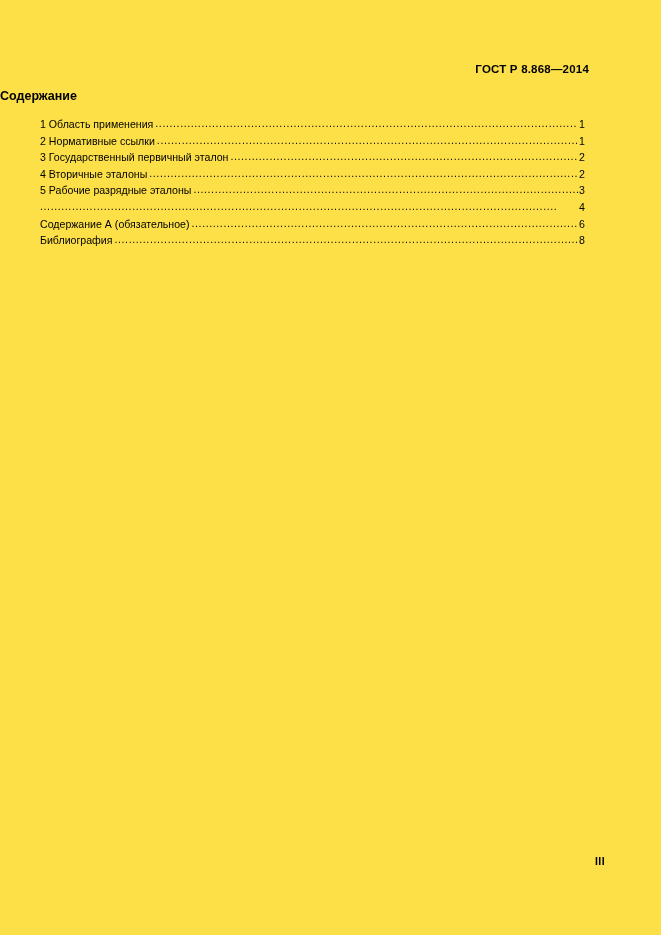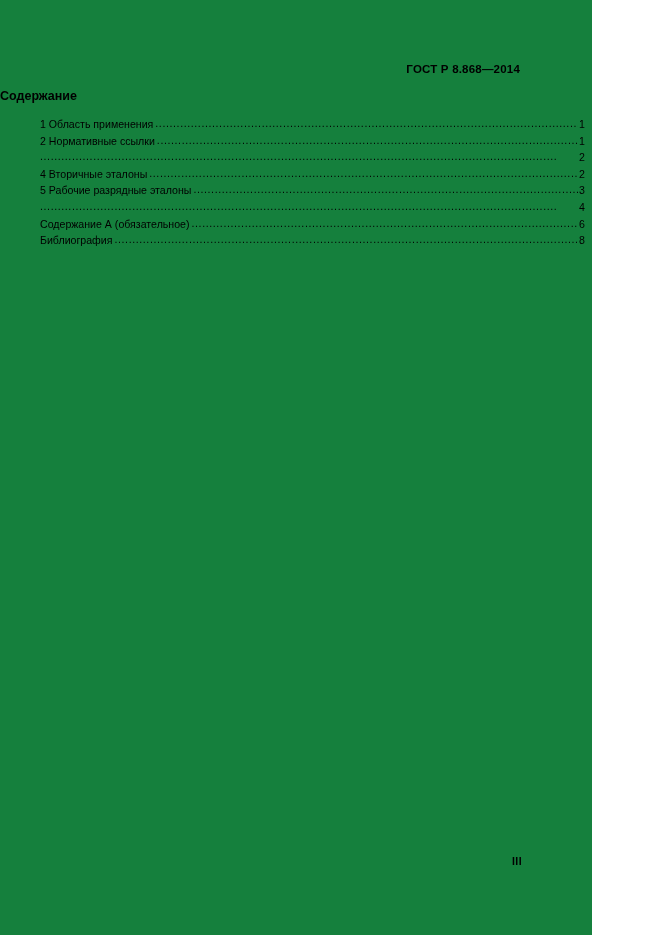--- a/index.html
+++ b/index.html
@@ -6,23 +6,23 @@
     margin: 0;
     padding: 0;
     background: #ffffff;
   }
   body {
     font-family: "Liberation Sans", sans-serif;
     color: #000000;
   }
   .page {
     position: relative;
-    width: 592px;
+    width: 661px;
     height: 935px;
-    background: #15803d;
+    background: #fde047;
     overflow: hidden;
   }
   .doc-header {
     position: absolute;
     top: 63px;
     right: 72px;
     font-size: 11.5px;
     font-weight: bold;
     letter-spacing: 0.2px;
     white-space: nowrap;
@@ -62,21 +62,21 @@
     transform: translateY(-1px);
   }
   .toc-page {
     flex: 0 0 auto;
     padding-left: 1px;
     text-align: right;
   }
   .page-number {
     position: absolute;
     bottom: 68px;
-    right: 70px;
+    right: 56px;
     font-size: 10.5px;
     font-weight: bold;
     letter-spacing: 0.4px;
   }
 </style>
 </head>
 <body>
 
 <div class="page">
 
@@ -92,20 +92,21 @@
       <span class="toc-page">1</span>
     </div>
 
     <div class="toc-entry">
       <span class="toc-label">2 Нормативные ссылки</span>
       <span class="toc-dots">..................................................................................................................................................</span>
       <span class="toc-page">1</span>
     </div>
 
     <div class="toc-entry">
+      <span class="toc-label">3 Государственный первичный эталон</span>
       <span class="toc-dots">..................................................................................................................................................</span>
       <span class="toc-page">2</span>
     </div>
 
     <div class="toc-entry">
       <span class="toc-label">4 Вторичные эталоны</span>
       <span class="toc-dots">..................................................................................................................................................</span>
       <span class="toc-page">2</span>
     </div>
 

